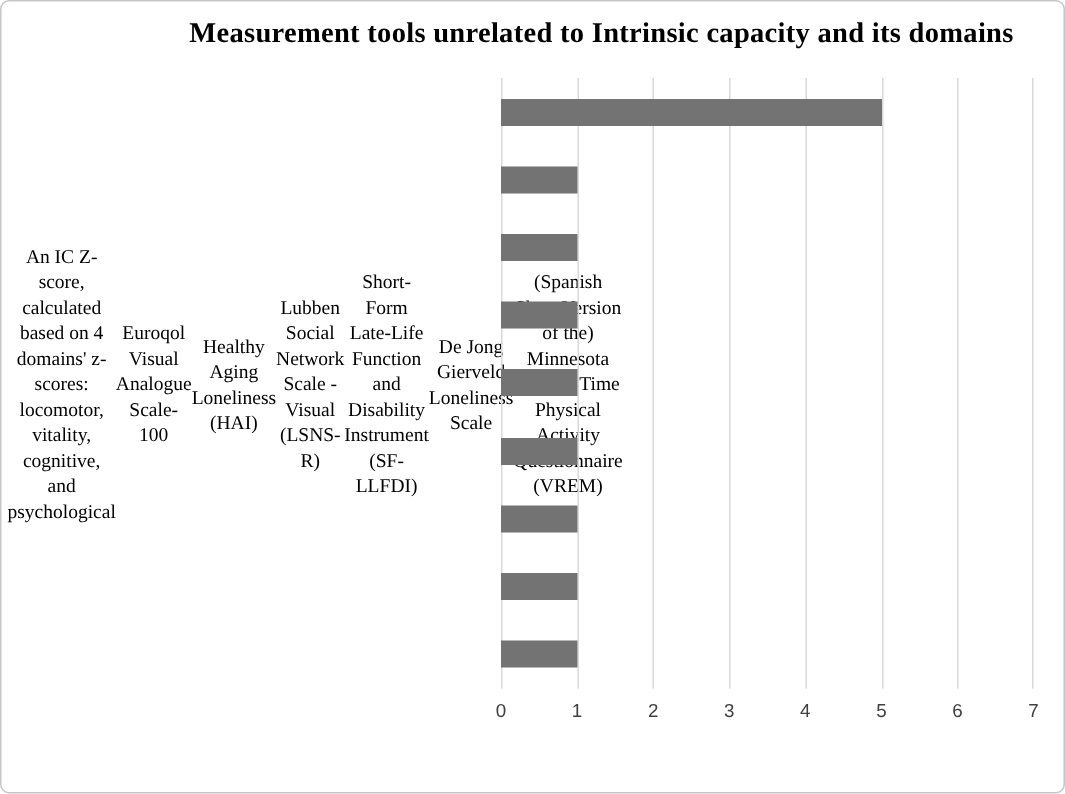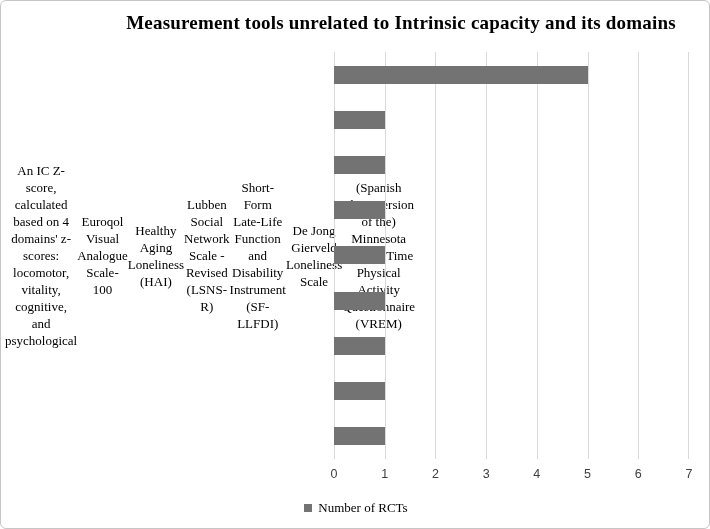--- a/index.html
+++ b/index.html
@@ -136,21 +136,21 @@
         <span class="cat-label">An IC Z-score, calculated based on 4 domains' z-scores:
 locomotor, vitality, cognitive, and psychological</span>
       </div>
     <div class="cat-row">
         <span class="cat-label">Euroqol Visual Analogue Scale-100</span>
       </div>
     <div class="cat-row">
         <span class="cat-label">Healthy Aging Loneliness (HAI)</span>
       </div>
     <div class="cat-row">
-        <span class="cat-label">Lubben Social Network Scale - Revised (LSNS-R)</span>
+        <span class="cat-label">Lubben Social Network Scale - Visual (LSNS-R)</span>
       </div>
     <div class="cat-row">
         <span class="cat-label">Short-Form Late-Life Function and Disability Instrument
 (SF-LLFDI)</span>
       </div>
     <div class="cat-row">
         <span class="cat-label">De Jong Gierveld Loneliness Scale</span>
       </div>
     <div class="cat-row">
         <span class="cat-label">(Spanish Short Version of the) Minnesota Leisure Time
@@ -203,18 +203,14 @@
     <span class="x-tick" style="left: 0;">0</span>
     <span class="x-tick" style="left: calc(100%/7);">1</span>
     <span class="x-tick" style="left: calc(200%/7);">2</span>
     <span class="x-tick" style="left: calc(300%/7);">3</span>
     <span class="x-tick" style="left: calc(400%/7);">4</span>
     <span class="x-tick" style="left: calc(500%/7);">5</span>
     <span class="x-tick" style="left: calc(600%/7);">6</span>
     <span class="x-tick" style="left: 100%;">7</span>
   </div>
 
-  <div class="legend">
-    <span class="legend-marker"></span>
-    <span class="legend-label">Number of RCTs</span>
-  </div>
 
 </div>
 
 </body></html>

